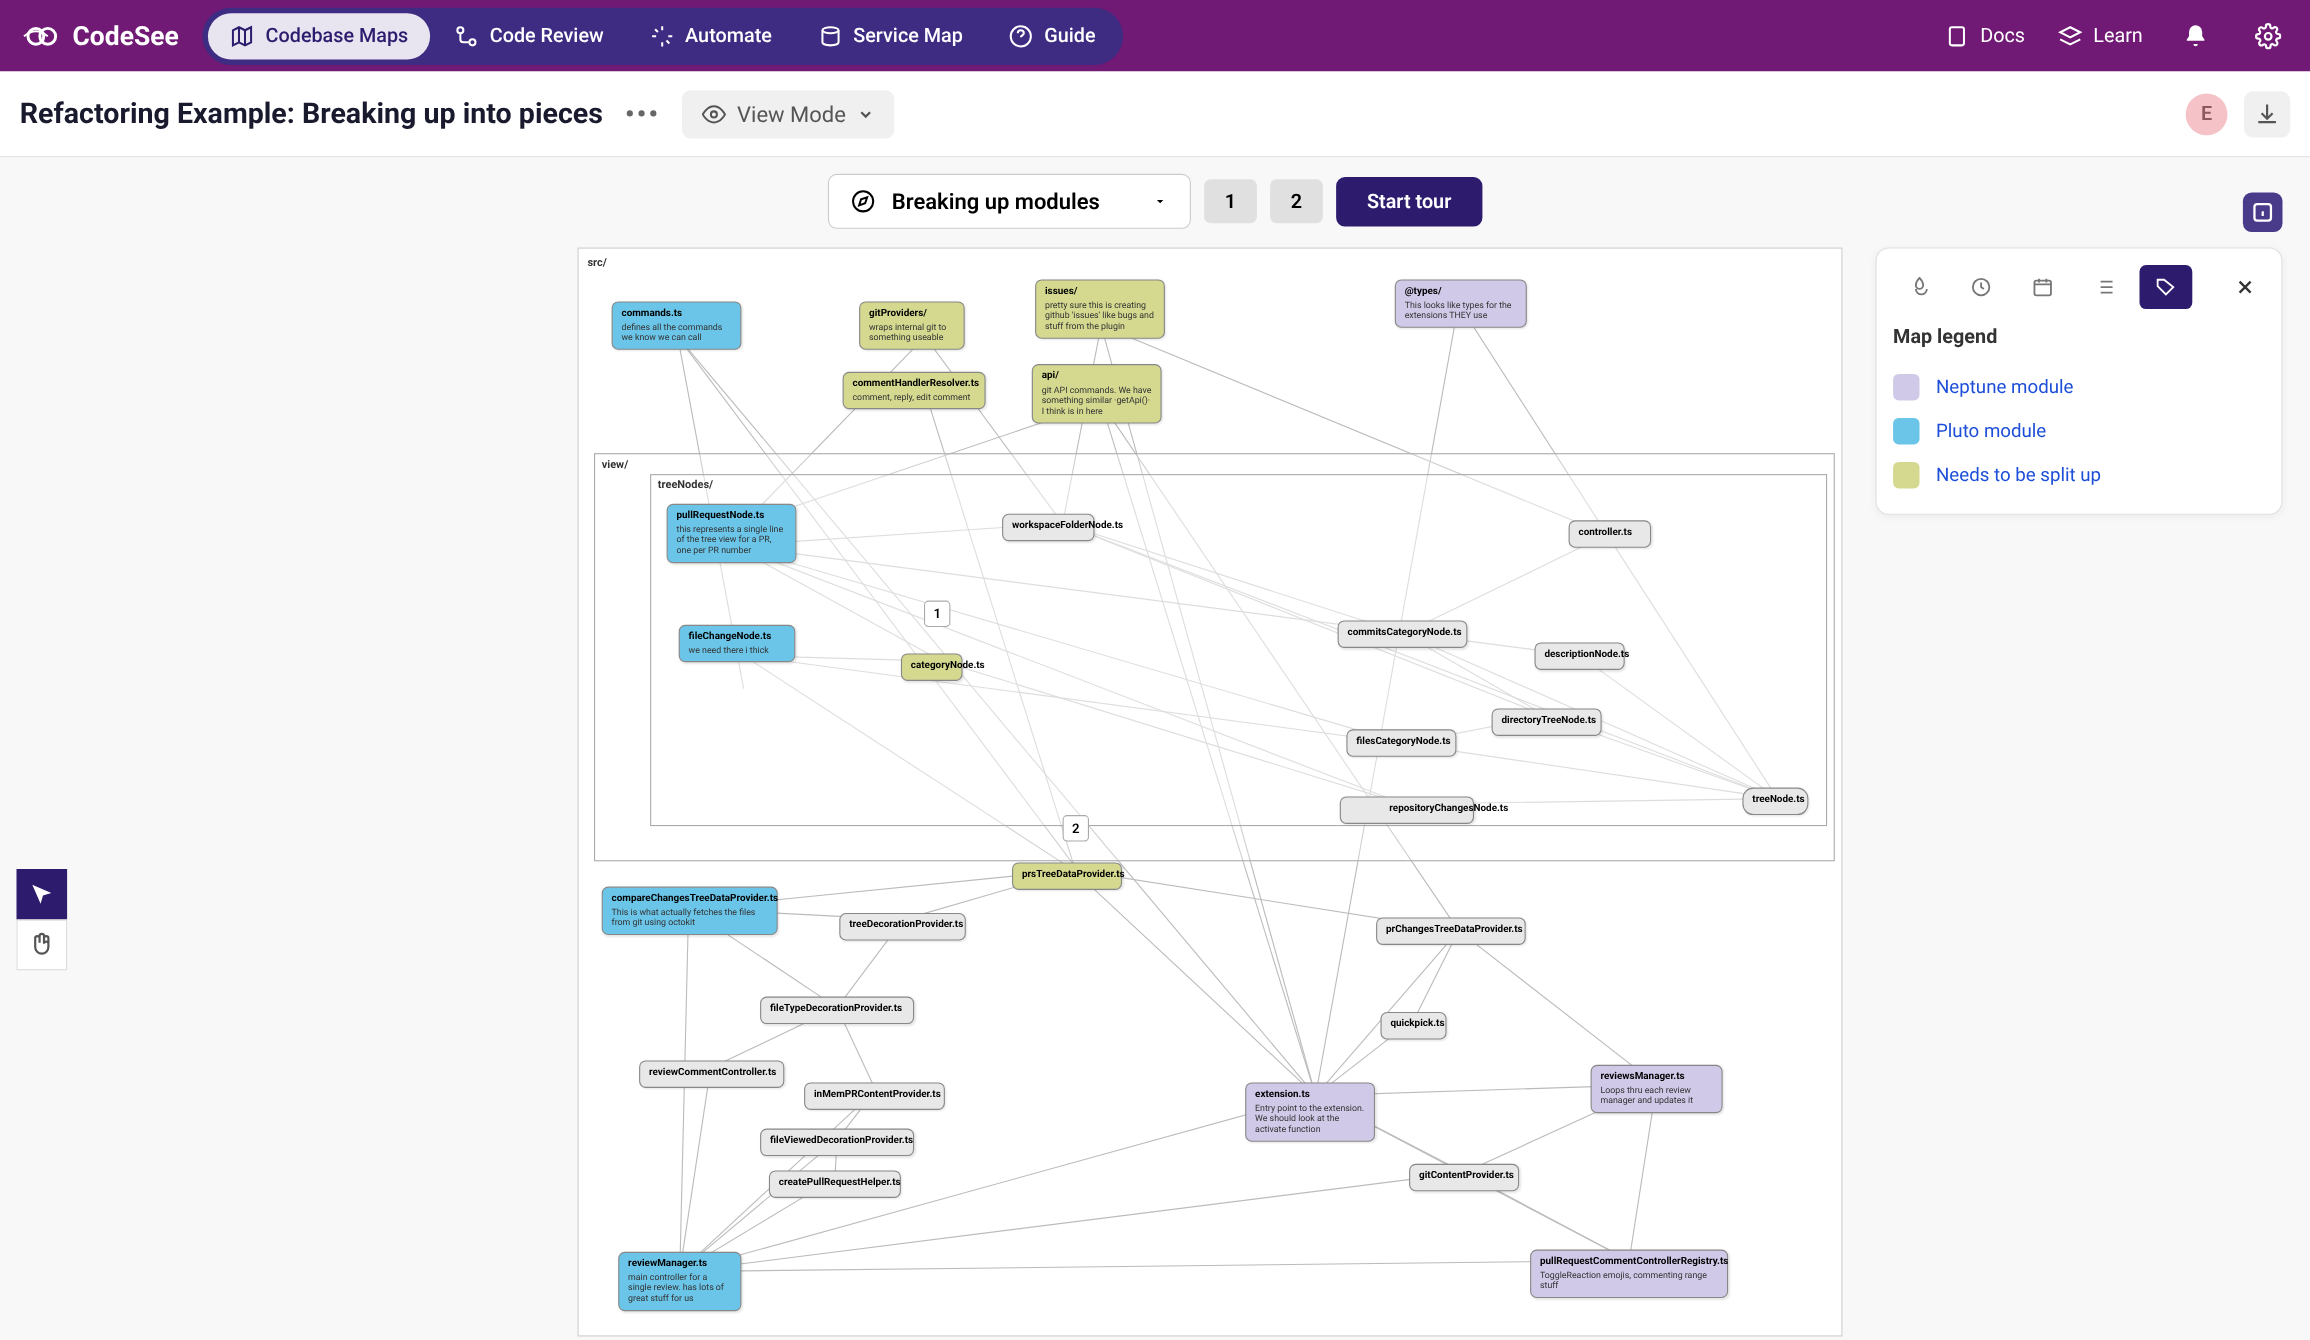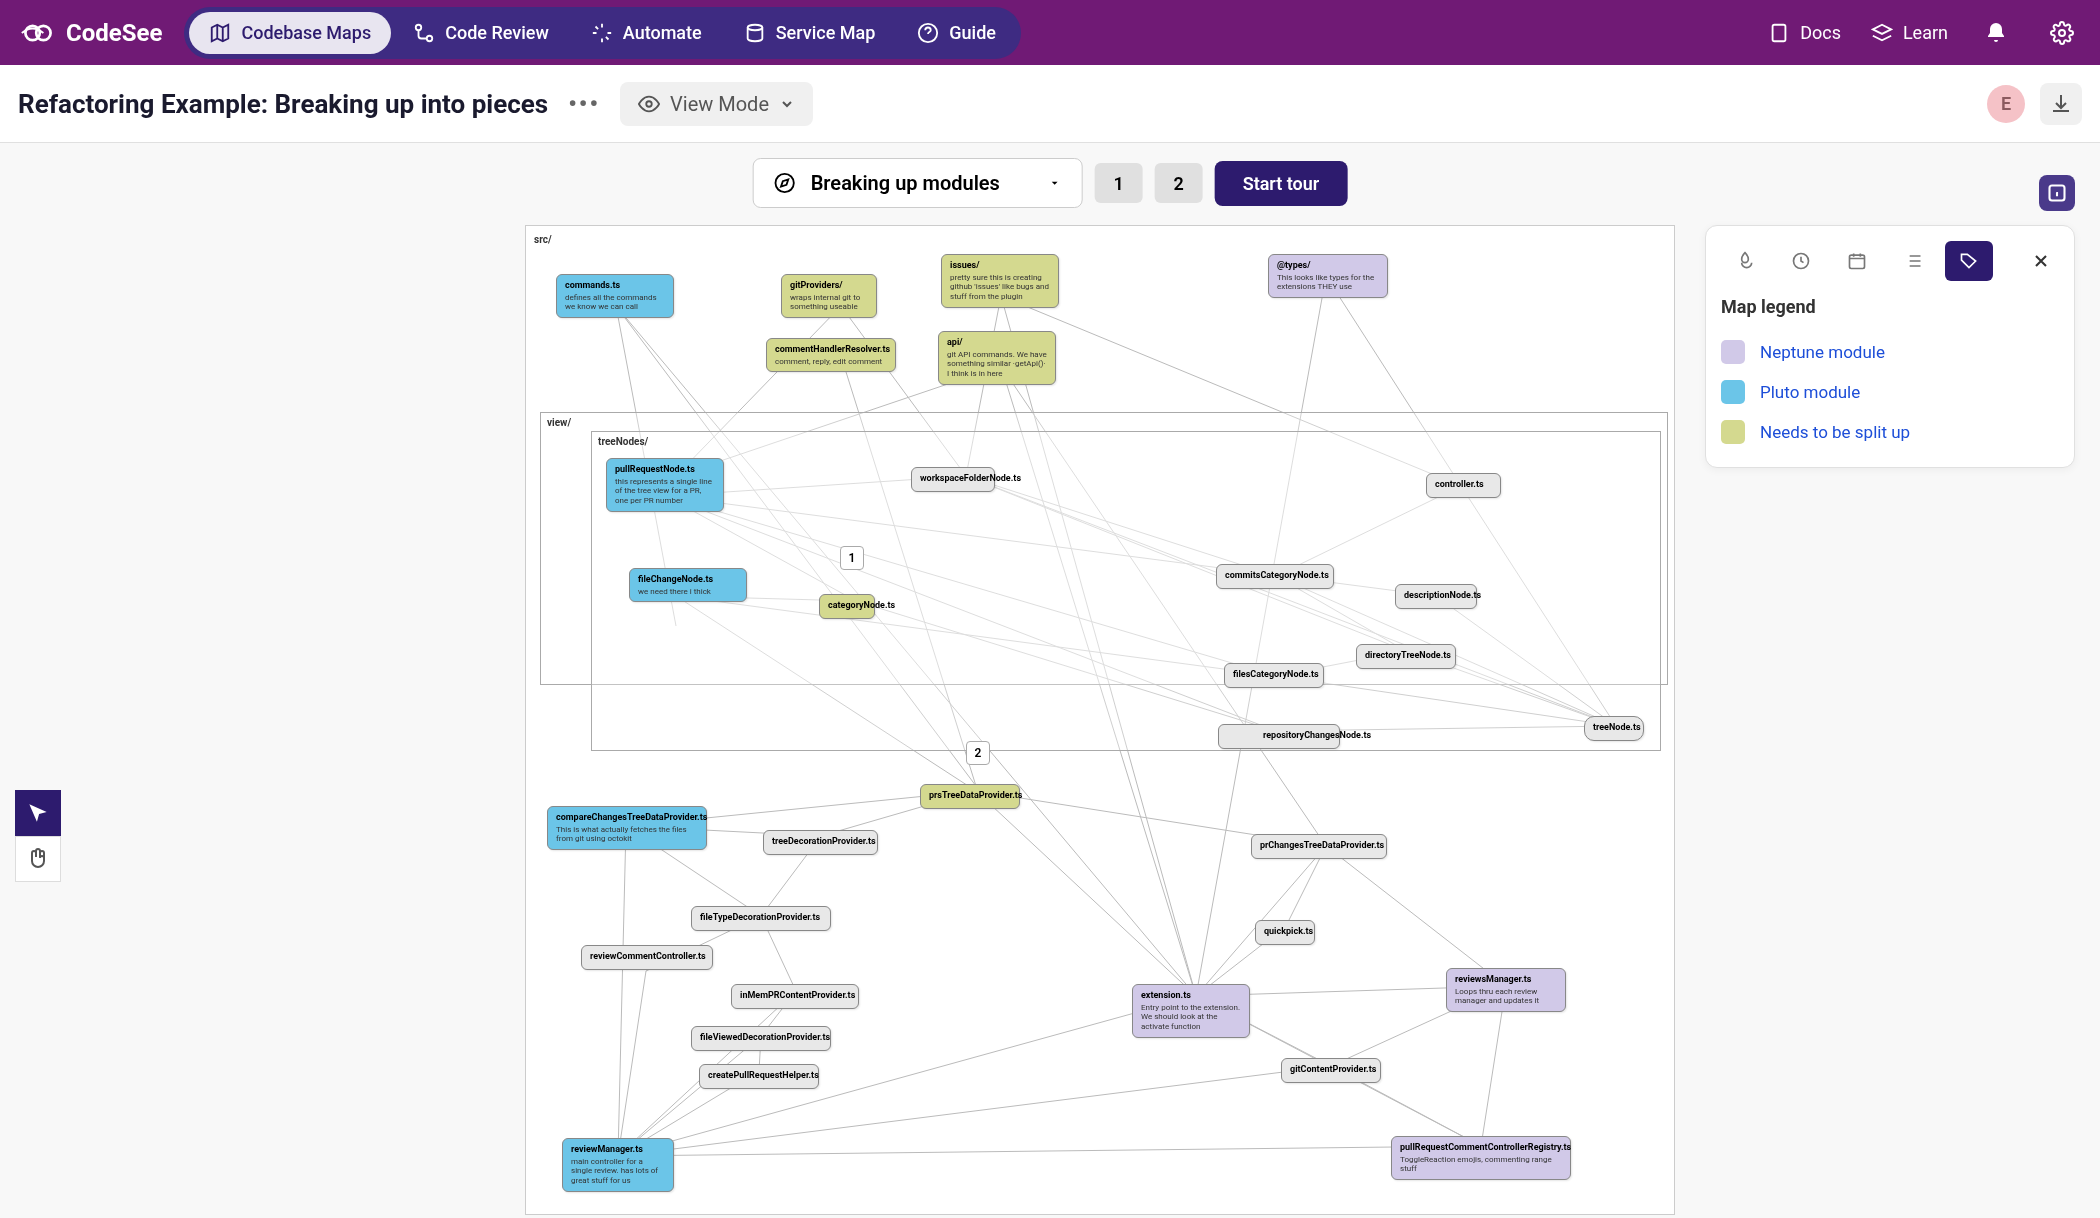--- a/index.html
+++ b/index.html
@@ -237,21 +237,21 @@
         <line x1="980" y1="760" x2="955" y2="920"></line>
         <line x1="235" y1="810" x2="233" y2="845"></line>
       <line x1="235" y1="810" x2="92" y2="930"></line>
         <line x1="233" y1="845" x2="92" y2="930"></line>
         <line x1="805" y1="840" x2="92" y2="930"></line>
       <line x1="805" y1="840" x2="955" y2="920"></line>
         <line x1="92" y1="930" x2="955" y2="920"></line>
     </g>
   </svg>
   <div class="folder-label" style="top:8px;left:8px">src/</div>
-  <div class="inner-box" style="top:186px;left:14px;width:1128px;height:273px">
+  <div class="inner-box" style="top:186px;left:14px;width:1128px;height:371px">
     <div class="folder-label" style="top:4px;left:6px">view/</div>
     <div class="inner-box" style="top:18px;left:50px;width:1070px;height:320px">
       <div class="folder-label" style="top:4px;left:6px">treeNodes/</div>
     </div>
   </div>
   <div class="marker" style="top:320px;left:314px">1</div>
   <div class="marker" style="top:515px;left:440px">2</div>
   <div id="nodes-container">
       <div class="node c-blue" style="left: 30px; top: 48px; width: 118px;">
         <div class="node-title">commands.ts</div>
@@ -280,21 +280,21 @@
       <div class="node c-blue" style="left: 80px; top: 232px; width: 118px;">
         <div class="node-title">pullRequestNode.ts</div>
         <div class="node-desc">this represents a single line of the tree view for a PR, one per PR number</div>
       </div>
       <div class="node c-grey" style="left: 385px; top: 241px; width: 84px;">
         <div class="node-title">workspaceFolderNode.ts</div>
       </div>
       <div class="node c-grey" style="left: 900px; top: 247px; width: 75px;">
         <div class="node-title">controller.ts</div>
       </div>
-      <div class="node c-blue" style="left: 91px; top: 342px; width: 118px; margin-left: 12px;">
+      <div class="node c-blue" style="left: 91px; top: 342px; width: 106px;">
         <div class="node-title">fileChangeNode.ts</div>
         <div class="node-desc">we need there i thick</div>
       </div>
       <div class="node c-olive" style="left: 293px; top: 368px; width: 56px;">
         <div class="node-title">categoryNode.ts</div>
       </div>
       <div class="node c-grey" style="left: 690px; top: 338px; width: 118px;">
         <div class="node-title">commitsCategoryNode.ts</div>
       </div>
       <div class="node c-grey" style="left: 869px; top: 358px; width: 82px;">
@@ -324,21 +324,21 @@
       </div>
       <div class="node c-grey" style="left: 725px; top: 608px; width: 136px;">
         <div class="node-title">prChangesTreeDataProvider.ts</div>
       </div>
       <div class="node c-grey" style="left: 165px; top: 680px; width: 140px;">
         <div class="node-title">fileTypeDecorationProvider.ts</div>
       </div>
       <div class="node c-grey" style="left: 729px; top: 694px; width: 60px;">
         <div class="node-title">quickpick.ts</div>
       </div>
-      <div class="node c-grey" style="left: 55px; top: 719px; width: 132px;">
+      <div class="node c-grey" style="left: 55px; top: 738px; width: 132px;">
         <div class="node-title">reviewCommentController.ts</div>
       </div>
       <div class="node c-grey" style="left: 205px; top: 758px; width: 128px;">
         <div class="node-title">inMemPRContentProvider.ts</div>
       </div>
       <div class="node c-purple" style="left: 606px; top: 758px; width: 118px;">
         <div class="node-title">extension.ts</div>
         <div class="node-desc">Entry point to the extension. We should look at the activate function</div>
       </div>
       <div class="node c-purple" style="left: 920px; top: 742px; width: 120px;">

